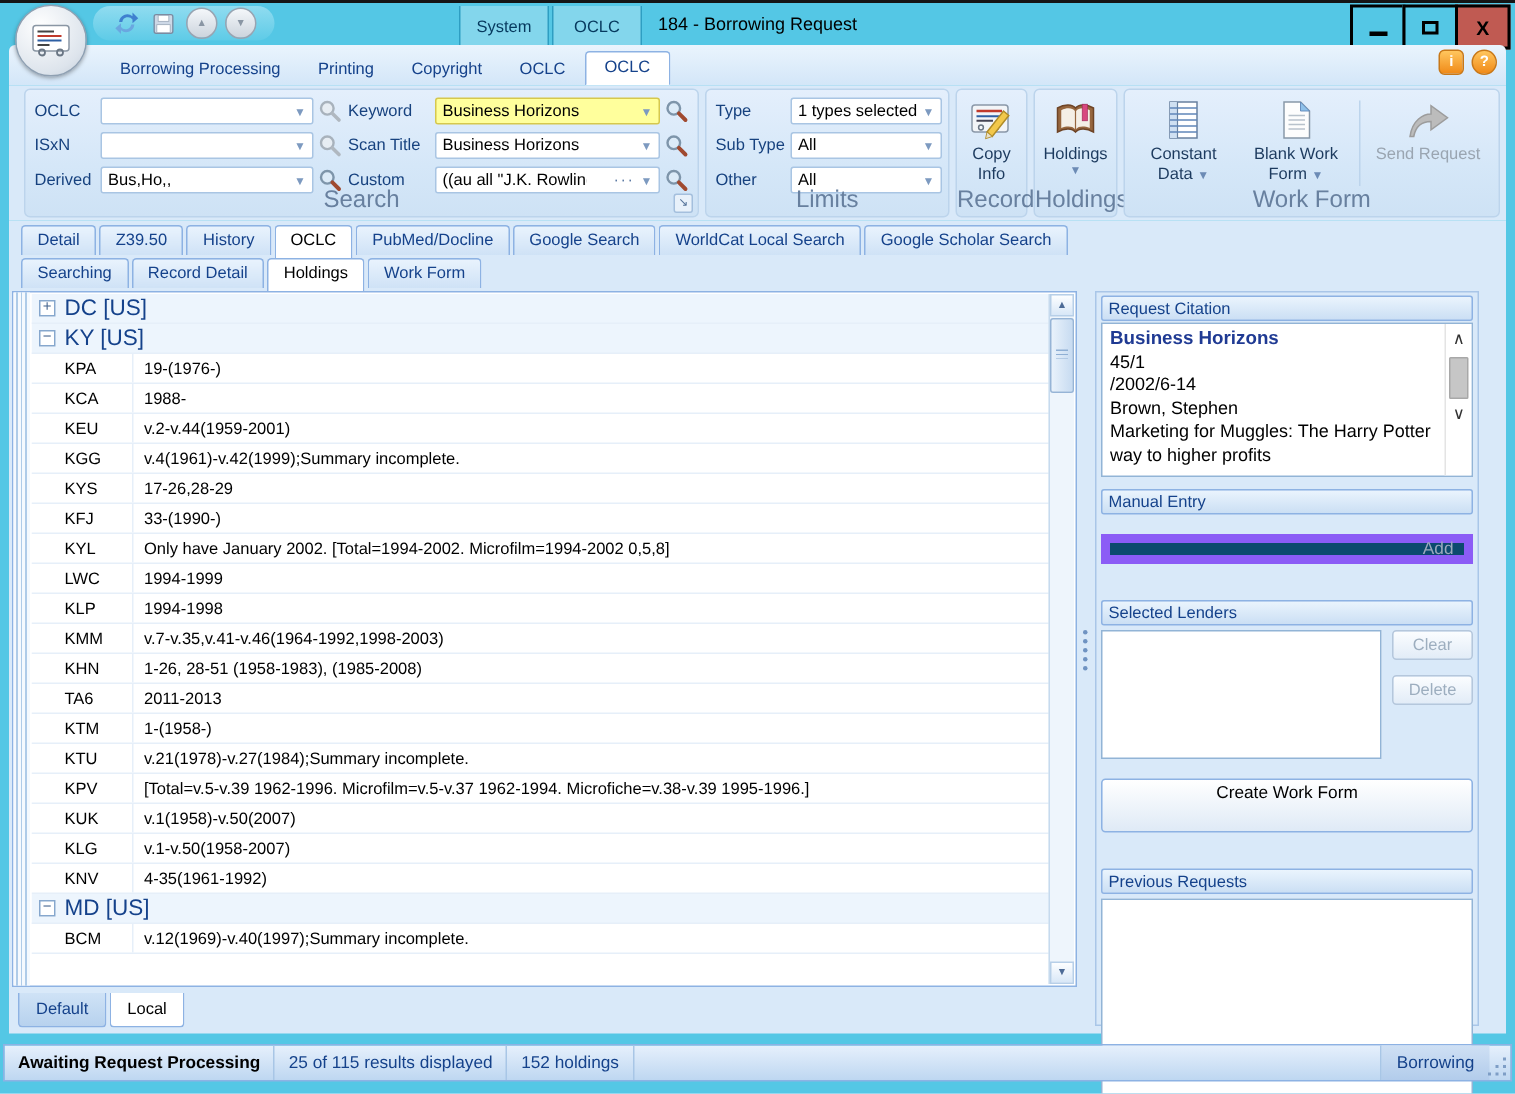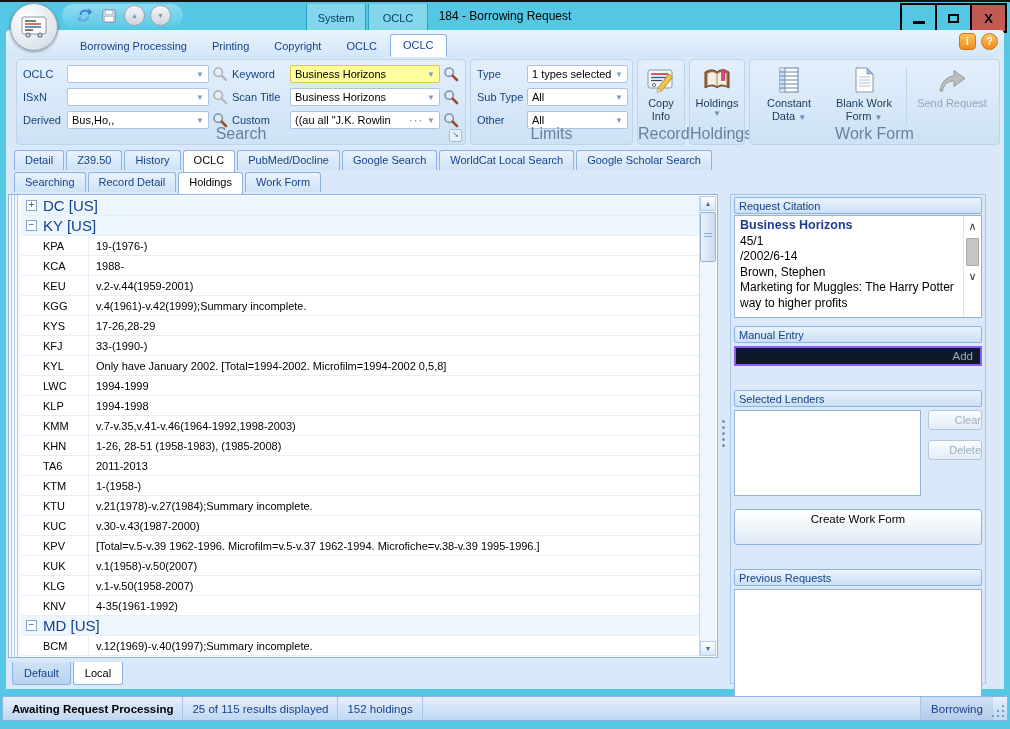--- a/index.html
+++ b/index.html
@@ -102,27 +102,27 @@
           border:1px solid #a9c6e8;background:#d9e9f9;padding:2px 3px}
   .phead{height:17px;line-height:16px;background:linear-gradient(#eaf4fd,#cbdff4);border:1px solid #8db2e3;
          color:#15428b;font-size:11px;padding-left:4px;border-radius:2px;box-sizing:border-box}
   .cite{height:103px;background:#fff;border:1px solid #92b4d6;margin-top:1px;position:relative;
         font-size:12px;line-height:15.5px;padding:2px 20px 2px 5px;box-sizing:border-box;overflow:hidden}
   .cite .t{color:#1f3a93;font-weight:bold;font-size:12.5px}
   .cite-scroll{position:absolute;right:0;top:0;bottom:0;width:17px;background:#fff;border-left:1px solid #e4e4e4;
                display:flex;flex-direction:column;align-items:center;font-size:11px;color:#333}
   .cite-scroll .ch{height:22px;display:flex;align-items:center}
   .cite-thumb{width:11px;height:26px;background:#c6c6c6;border:1px solid #a8a8a8;border-radius:1px}
-  .mrow{height:20px;background:#0f172a;border:2px solid #8b5cf6;margin-top:3px;display:flex;align-items:center;box-sizing:border-box}
+  .mrow{height:20px;background:#0c4a6e;border:6px solid #8b5cf6;margin-top:13px;display:flex;align-items:center;box-sizing:border-box}
   .mrow .add{margin-left:auto;color:#9aa9bd;font-size:11.5px;padding-right:7px}
   .lend{display:flex;margin-top:3px}
   .lendbox{width:187px;height:86px;background:#fff;border:1px solid #92b4d6;box-sizing:border-box}
   .lendbtns{display:flex;flex-direction:column;margin-left:7px}
   .gbtn{width:54px;height:20px;box-sizing:border-box;border:1px solid #b5c7dc;border-radius:3px;
-        background:linear-gradient(#fbfdff,#e2ecf7);color:#9daebf;font-size:11px;text-align:right;line-height:18px}
+        background:linear-gradient(#fbfdff,#e2ecf7);color:#9daebf;font-size:11px;text-align:center;line-height:18px}
   .gbtn+.gbtn{margin-top:10px}
   .cwf{height:36px;margin-top:13px;box-sizing:border-box;border:1px solid #8db2e3;border-radius:3px;
        background:linear-gradient(#ffffff,#dfeaf6);font-size:11.5px;text-align:center;line-height:18px;color:#000}
   .mt12{margin-top:24px}
   .prevbox{height:131px;background:#fff;border:1px solid #92b4d6;margin-top:3px;box-sizing:border-box}
   
   .statusbar{position:absolute;left:2px;right:2px;top:696px;height:25px;box-sizing:border-box;
              background:linear-gradient(#e6f0fc,#bed7f1);border:1px solid #8db2e3;display:flex;align-items:stretch;font-size:11.5px}
   .ssec{padding:0 9px;display:flex;align-items:center;border-right:1px solid #a8c6e6;color:#15428b}
   .ssec.first{font-weight:bold;color:#000}
@@ -507,25 +507,20 @@
         <span class="code">KTM</span>
         <span class="val">1-(1958-)</span>
       </div>
 
       <div class="hrow item">
 
         <span class="code">KTU</span>
         <span class="val">v.21(1978)-v.27(1984);Summary incomplete.</span>
       </div>
 
-      <div class="hrow item">
-
-        <span class="code">KUC</span>
-        <span class="val">v.30-v.43(1987-2000)</span>
-      </div>
 
       <div class="hrow item">
 
         <span class="code">KPV</span>
         <span class="val">[Total=v.5-v.39 1962-1996. Microfilm=v.5-v.37 1962-1994. Microfiche=v.38-v.39 1995-1996.]</span>
       </div>
 
       <div class="hrow item">
 
         <span class="code">KUK</span>

